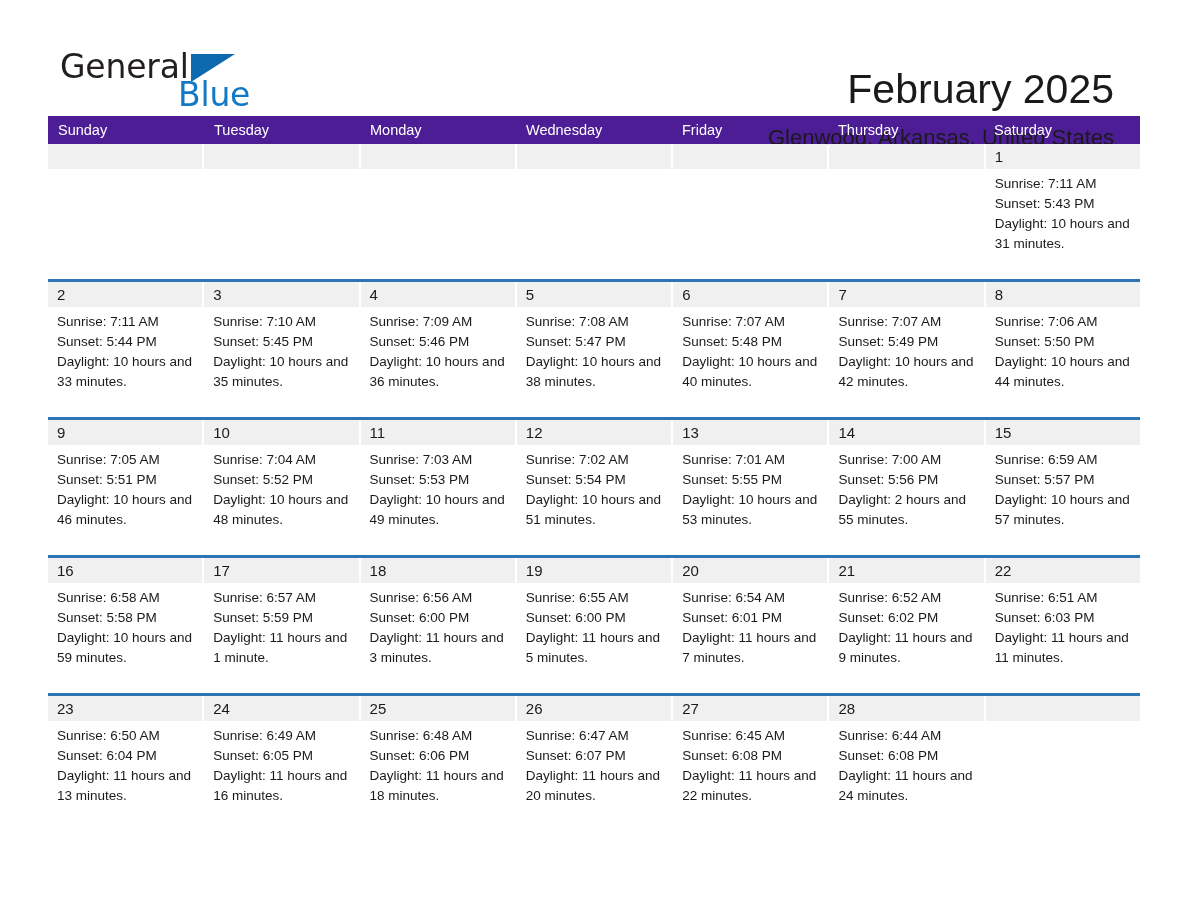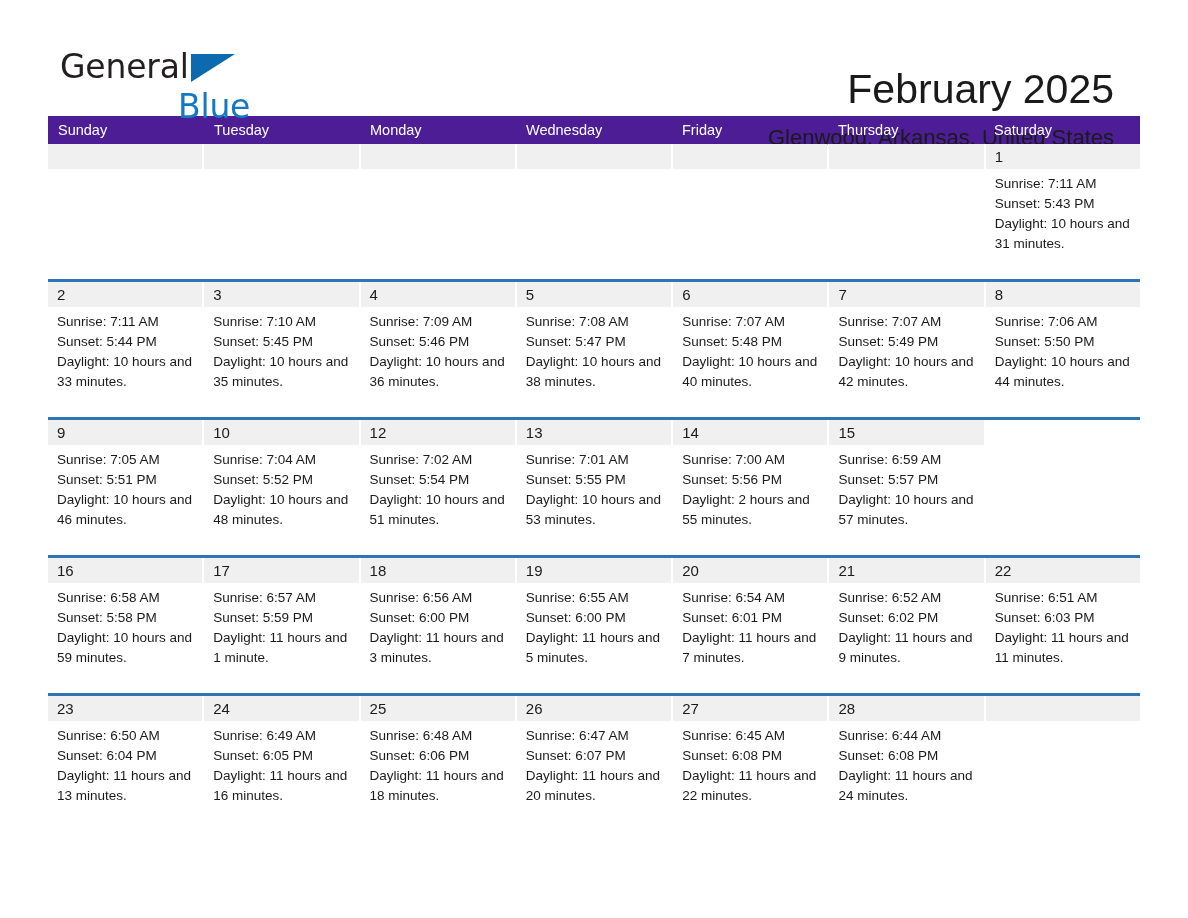--- a/index.html
+++ b/index.html
@@ -55,21 +55,21 @@
     left: 143px;
     top: 10px;
     width: 0;
     height: 0;
     border-left: 44px solid #0d6aaf;
     border-bottom: 28px solid transparent;
   }
   .logo-blue {
     position: absolute;
     left: 130px;
-    top: 46px;
+    top: 34px;
     font-size: 33px;
     line-height: 1;
     letter-spacing: -0.2px;
     color: #1479c4;
     font-family: "DejaVu Sans", sans-serif;
     font-weight: 400;
   }
   .titles {
     text-align: right;
     padding-top: 2px;
@@ -279,20 +279,28 @@
           </div>
           <div class="cell">
             <div class="daynum-band">10</div>
             <div class="info">
               <div>Sunrise: 7:04 AM</div>
               <div>Sunset: 5:52 PM</div>
               <div class="daylight">Daylight: 10 hours and 48 minutes.</div>
             </div>
           </div>
           <div class="cell">
+            <div class="daynum-band">11</div>
+            <div class="info">
+              <div>Sunrise: 7:03 AM</div>
+              <div>Sunset: 5:53 PM</div>
+              <div class="daylight">Daylight: 10 hours and 49 minutes.</div>
+            </div>
+          </div>
+          <div class="cell">
             <div class="daynum-band">12</div>
             <div class="info">
               <div>Sunrise: 7:02 AM</div>
               <div>Sunset: 5:54 PM</div>
               <div class="daylight">Daylight: 10 hours and 51 minutes.</div>
             </div>
           </div>
           <div class="cell">
             <div class="daynum-band">13</div>
             <div class="info">

